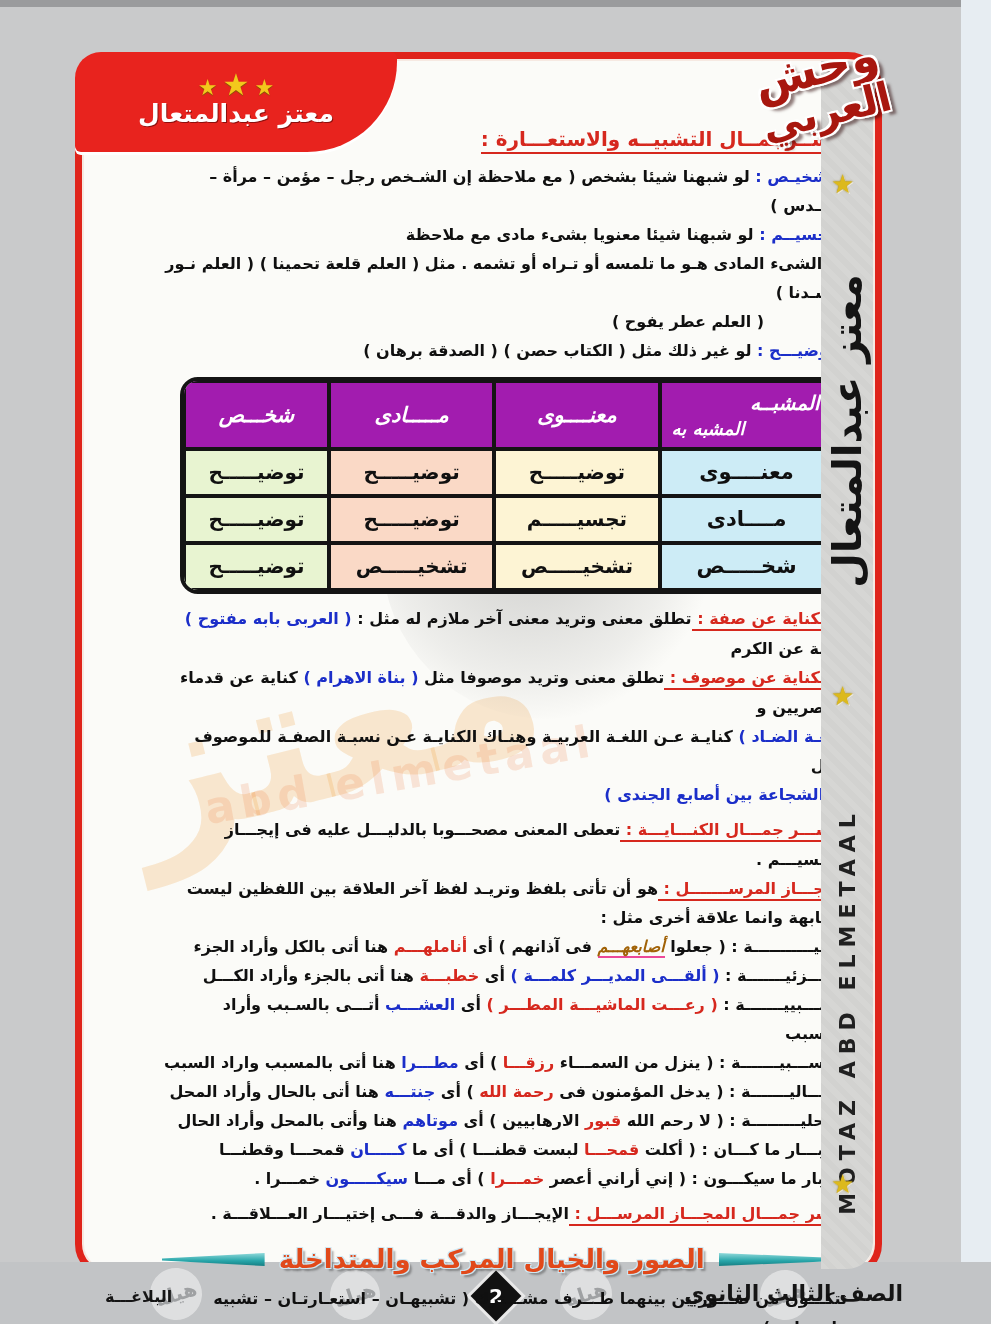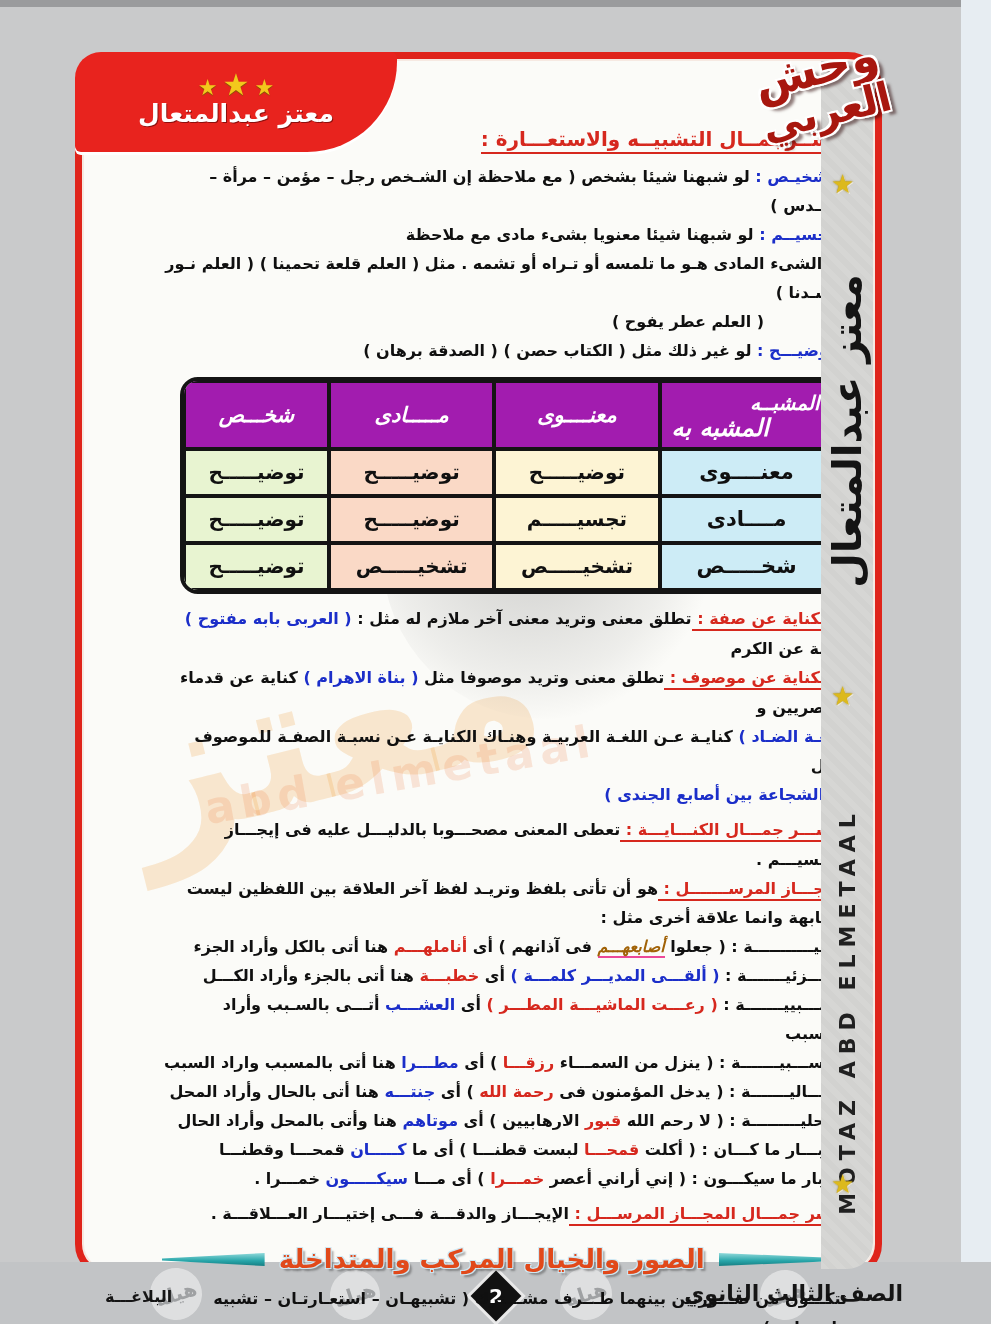--- a/index.html
+++ b/index.html
@@ -90,21 +90,21 @@
   table.tb td,table.tb th{border:2px solid #141414;padding:7px 6px;}
   table.tb th{background:#a21caf;color:#fff;font-size:21px;font-style:italic;}
   .diag{
     position:relative;width:170px;height:64px;padding:0 !important;
     background:
       linear-gradient(to top left,transparent 47.5%,#ffffff 48.5%,#ffffff 51.5%,transparent 52.5%),
       #e8361c;
     text-align: center;
   }
   .diag .dt{position:absolute;top:6px;right:12px;font-size:20px;}
-  .diag .db{position:absolute;bottom:4px;left:10px;font-size:24px;}
+  .diag .db{position:absolute;bottom:4px;left:10px;font-size:18px;}
   .rowhead{background:#cdecf6;font-size:21px;}
   .col-a{background:#fdf4d4;}
   .col-b{background:#fad9c6;}
   .col-c{background:#e8f4d1;}
   
   .sec2{display:flex;align-items:center;justify-content:center;gap:14px;margin:16px 0 10px;}
   .bar{height:13px;background:linear-gradient(#8fd9da,#27a5a9 60%,#157e83);}
   .bar-r{width:150px;clip-path:polygon(0 0,100% 42%,100% 58%,0 100%);}
   .bar-l{width:120px;clip-path:polygon(0 42%,100% 0,100% 100%,0 58%);}
   .sec2 .t{

